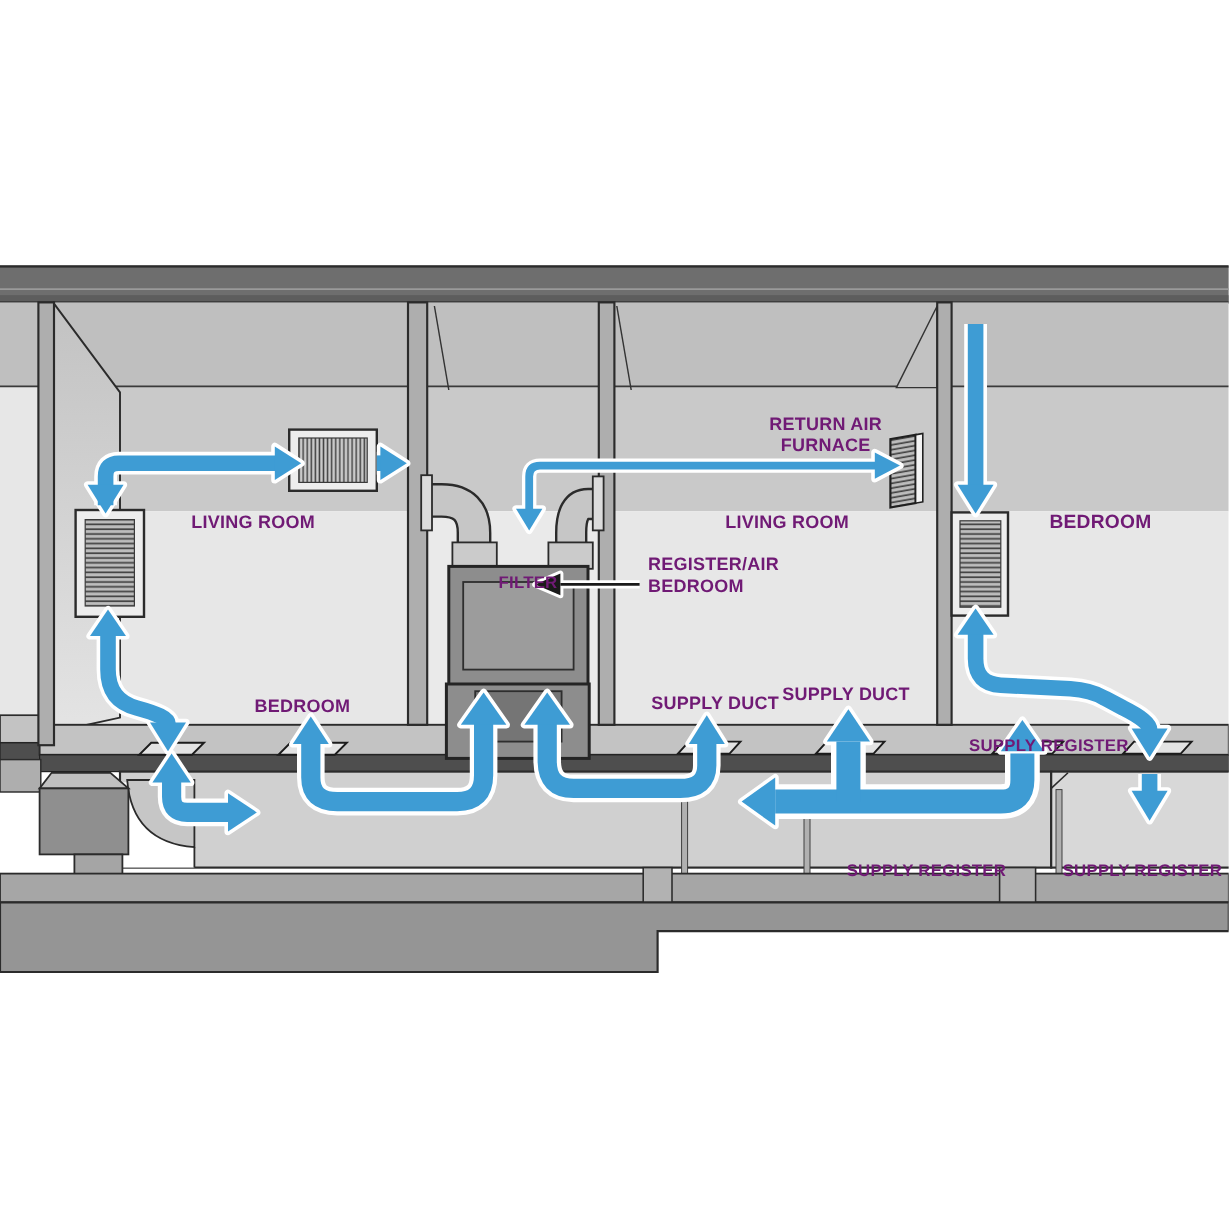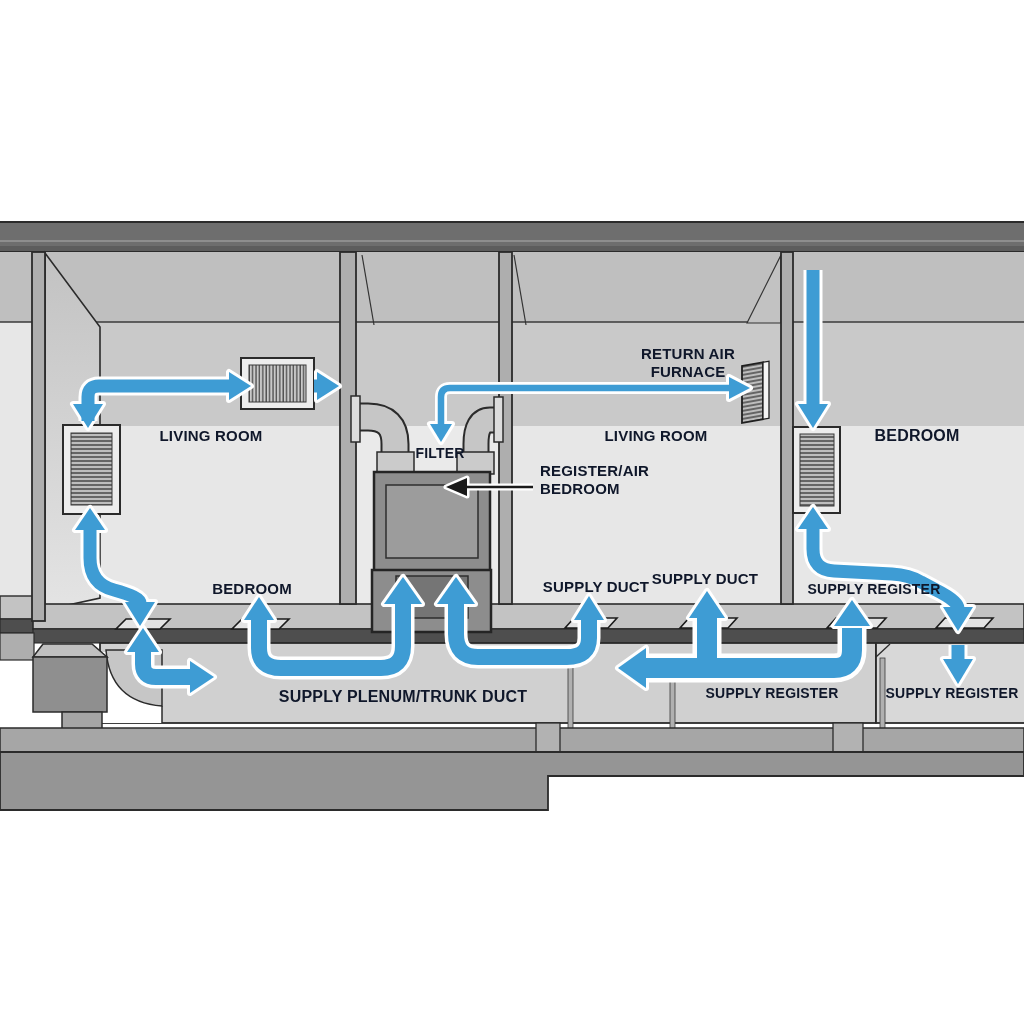--- a/index.html
+++ b/index.html
@@ -1,24 +1,24 @@
 <!DOCTYPE html>
 <html><head>
 <meta charset="utf-8">
 <style>
   html,body{margin:0;padding:0;background:#fff;}
   #stage{position:relative;width:1024px;height:1024px;background:#ffffff;overflow:hidden;
          font-family:"Liberation Sans", sans-serif;}
   #stage svg{position:absolute;left:0;top:0;}
-  .lbl{position:absolute;color:#0f172a;font-size:15px;font-weight:600;letter-spacing:.2px;
+  .lbl{position:absolute;color:#701a75;font-size:15px;font-weight:600;letter-spacing:.2px;
        white-space:nowrap;transform:translateX(-50%);line-height:18px;}
   .lbl.left{transform:none;}
   .lbl.center2{text-align:center;}
   .lbl.big{font-size:16px;}
-  .lbl.sm{font-size:14px;}
+  .lbl.sm{font-size:14px;margin-top:32px;}
   
   .cF{fill:none;stroke:#fff;stroke-width:29;stroke-linejoin:round;}
   .bF{fill:none;stroke:#3e9cd4;stroke-width:20;stroke-linejoin:round;}
   .cM{fill:none;stroke:#fff;stroke-width:23;stroke-linejoin:round;}
   .bM{fill:none;stroke:#3e9cd4;stroke-width:16;stroke-linejoin:round;}
   .cR{fill:none;stroke:#fff;stroke-width:19;stroke-linejoin:round;}
   .bR{fill:none;stroke:#3e9cd4;stroke-width:13;stroke-linejoin:round;}
   .cL{fill:none;stroke:#fff;stroke-width:12;stroke-linejoin:round;}
   .bL{fill:none;stroke:#3e9cd4;stroke-width:6.5;stroke-linejoin:round;}
   .hc{fill:#fff;stroke:#fff;stroke-width:6;stroke-linejoin:round;}
@@ -251,17 +251,16 @@
 </div>
 <div class="lbl center2" style="left:688px;top:345px">
   <div>RETURN AIR</div>
   <div>FURNACE</div>
 </div>
 <div class="lbl" style="left:656px;top:427px">LIVING ROOM</div>
 <div class="lbl big" style="left:917px;top:427px">BEDROOM</div>
 <div class="lbl" style="left:596px;top:578px">SUPPLY DUCT</div>
 <div class="lbl" style="left:705px;top:570px">SUPPLY DUCT</div>
 <div class="lbl sm" style="left:874px;top:580px">SUPPLY REGISTER</div>
-<div class="lbl big" style="left:403px;top:688px">SUPPLY PLENUM/TRUNK DUCT</div>
 <div class="lbl sm" style="left:772px;top:684px">SUPPLY REGISTER</div>
 <div class="lbl sm" style="left:952px;top:684px">SUPPLY REGISTER</div>
 
 </div>
 
 </body></html>

